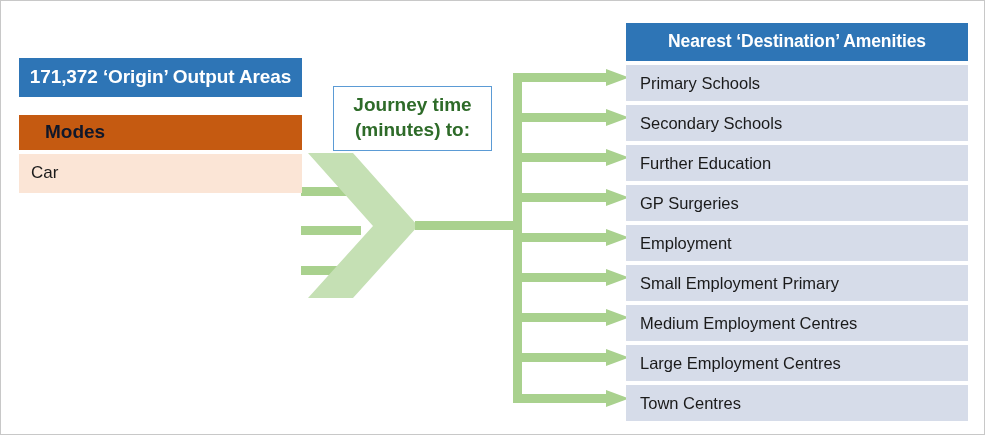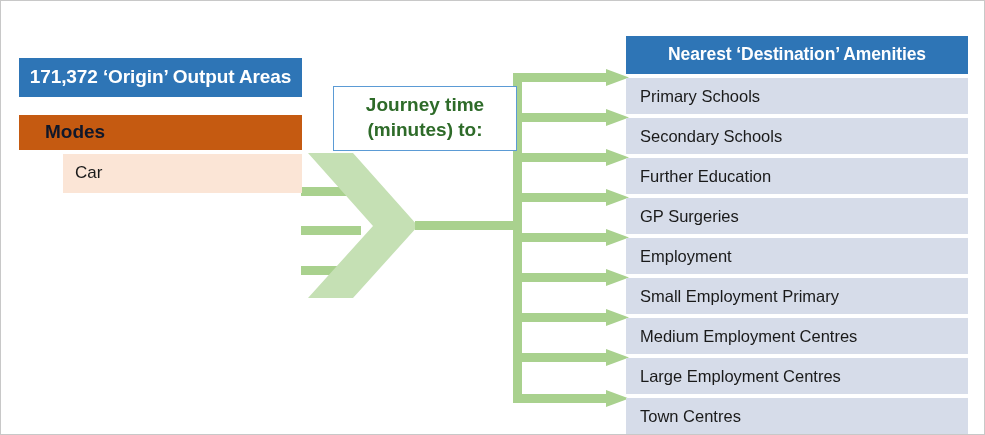--- a/index.html
+++ b/index.html
@@ -59,45 +59,44 @@
     margin-top: 18px;
     box-sizing: border-box;
   }
   .mode-row {
     background: #FBE5D6;
     color: #1a1a1a;
     font-size: 17px;
     padding: 9px 0 10px 12px;
     margin-top: 4px;
     box-sizing: border-box;
-    margin-left: 44px;
   }
 
   
   #journey-box {
     position: absolute;
     left: 332px;
     top: 85px;
-    width: 184px;
+    width: 159px;
     border: 1px solid #5B9BD5;
     background: #ffffff;
     color: #2E6B29;
     font-size: 19px;
     font-weight: bold;
     line-height: 1.3;
     text-align: center;
     padding: 6px 4px 8px 4px;
     box-sizing: border-box;
   }
 
   
   #destination-panel {
     position: absolute;
     left: 625px;
-    top: 35px;
+    top: 22px;
     width: 342px;
   }
   #destination-title {
     background: #2E75B6;
     color: #ffffff;
     font-size: 17.5px;
     font-weight: bold;
     text-align: center;
     padding: 8px 6px 9px 6px;
     box-sizing: border-box;

